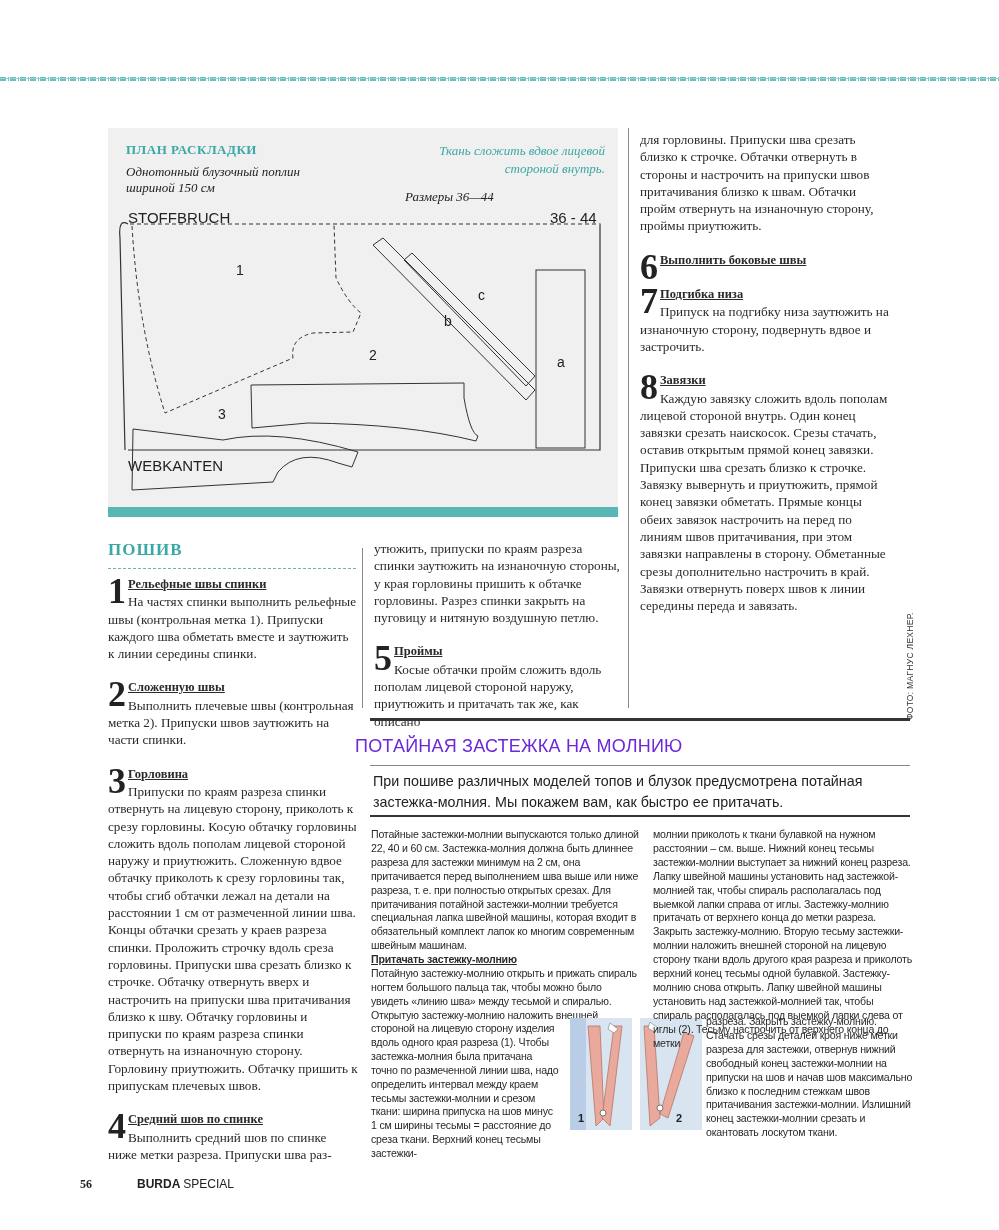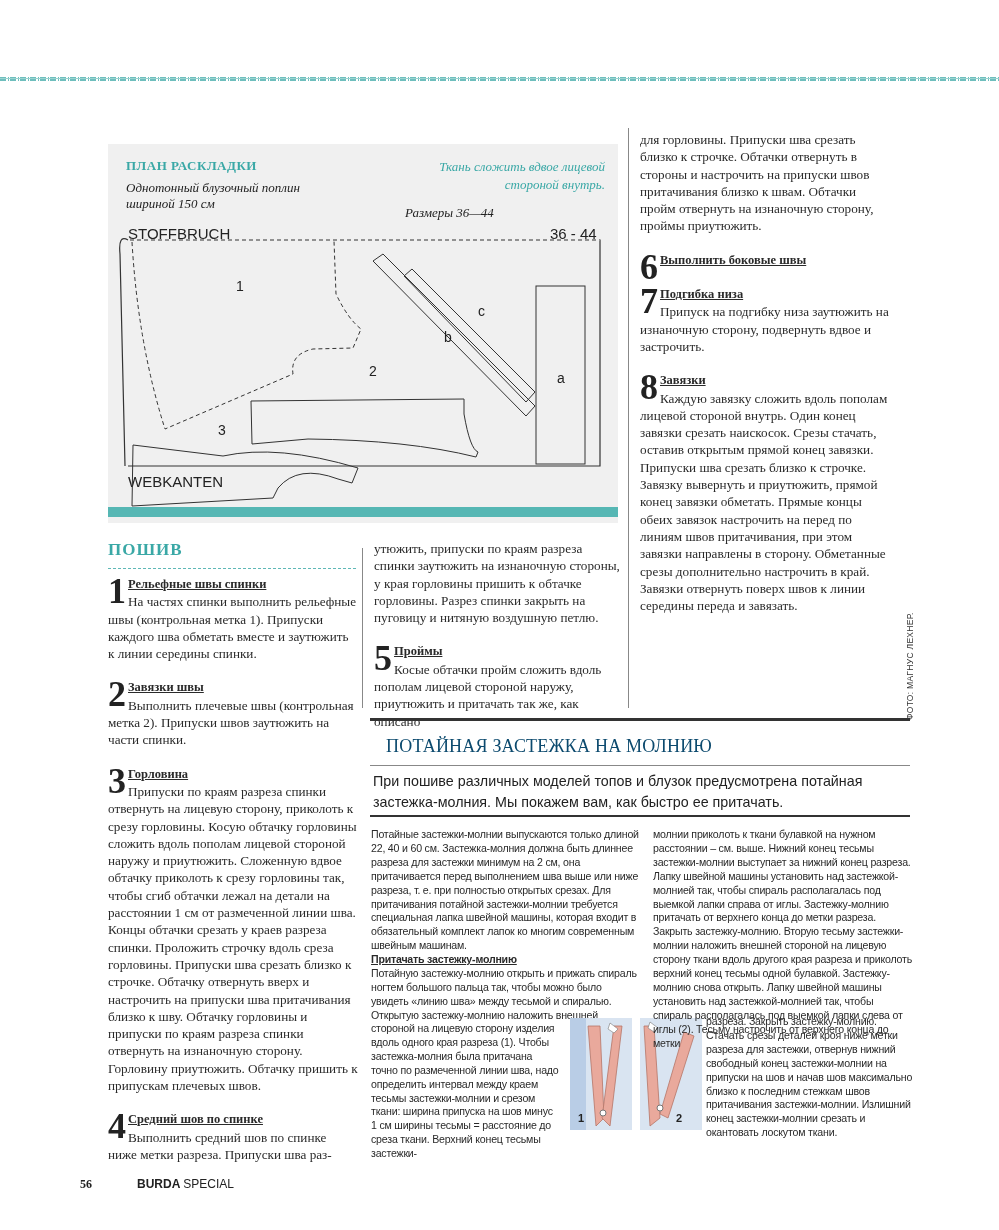--- a/index.html
+++ b/index.html
@@ -5,21 +5,21 @@
   * { box-sizing: border-box; margin: 0; padding: 0; }
   html, body { width: 999px; height: 1230px; background: #ffffff; overflow: hidden; }
   body { position: relative; font-family: "Liberation Serif", "DejaVu Serif", serif; color: #222; }
 
   .stitch-line { position: absolute; left: 0; top: 77px; width: 999px; height: 4px;
     background: repeating-linear-gradient(90deg, #5fb8b6 0 6px, transparent 6px 8px, #5fb8b6 8px 9px, transparent 9px 10px);
     opacity: 0.9; }
   .stitch-line::after { content: ""; position: absolute; left:0; top:1px; width:100%; height:1px; background:#8fd0cd; }
 
   
-  .plan { position: absolute; left: 108px; top: 144px; width: 510px; height: 379px; background: #f0f0f0; }
+  .plan { position: absolute; left: 108px; top: 128px; width: 510px; height: 379px; background: #f0f0f0; }
   .plan-bar { position: absolute; left: 108px; top: 507px; width: 510px; height: 10px; background: #56b7b4; }
   .plan-title { position: absolute; left: 18px; top: 14px; font-size: 13px; font-weight: bold; letter-spacing: 0.5px; color: #3aa8a6; }
   .plan-fabric { position: absolute; left: 18px; top: 36px; font-size: 13px; font-style: italic; line-height: 16px; color: #222; width: 200px; }
   .plan-note { position: absolute; left: 297px; top: 14px; font-size: 13px; font-style: italic; line-height: 18px; color: #3aa8a6; width: 200px; text-align: right; }
   .plan-sizes { position: absolute; left: 297px; top: 61px; font-size: 13px; font-style: italic; color: #222; }
   .plan svg { position: absolute; left: 0; top: 0; }
   .lbl { font-family: "Liberation Sans", sans-serif; }
 
   
   .col { position: absolute; font-size: 13.2px; line-height: 17.3px; color: #2a2a2a; }
@@ -28,21 +28,21 @@
 
   .step { position: relative; margin-bottom: 17px; }
   .step .num { float: left; font-size: 36px; line-height: 30px; font-weight: bold; margin-right: 2px; margin-top: 0px; color: #222; }
   .step .title { font-weight: bold; text-decoration: underline; font-size: 12.5px; display: block; }
   .step .body { display: inline; }
 
   .vrule { position: absolute; background: #888; width: 1px; }
 
   
   .zip-top-rule { position: absolute; left: 370px; top: 718px; width: 540px; height: 3px; background: #333; }
-  .zip-title { position: absolute; left: 386px; top: 736px; font-family: Liberation Serif, serif; font-size: 18px; color: #0c4a6e; letter-spacing: 0.2px; }
+  .zip-title { position: absolute; left: 355px; top: 736px; font-family: Liberation Sans, sans-serif; font-size: 18px; color: #6d28d9; letter-spacing: 0.2px; }
   .zip-mid-rule { position: absolute; left: 370px; top: 765px; width: 540px; height: 1px; background: #888; }
   .zip-lead { position: absolute; left: 373px; top: 771px; width: 530px; font-family: "Liberation Sans", sans-serif; font-size: 14.3px; line-height: 21px; color: #222; }
   .zip-bot-rule { position: absolute; left: 370px; top: 815px; width: 540px; height: 2px; background: #333; }
 
   .sans-col { position: absolute; font-family: "Liberation Sans", sans-serif; font-size: 10.6px; line-height: 13.9px; color: #2a2a2a; letter-spacing: -0.2px; }
   .sans-col .subhead { font-weight: bold; text-decoration: underline; }
 
   .zip-fig { position: absolute; background: #d9e4f1; }
 
   .credit { position: absolute; left: 905px; top: 720px; transform: rotate(-90deg); transform-origin: left top; font-family: "Liberation Sans", sans-serif; font-size: 8.5px; color: #333; white-space: nowrap; letter-spacing: 0.3px; }
@@ -101,21 +101,21 @@
 <div class="dash-sep"></div>
 
 <div class="col" style="left:108px; top:576px; width:250px;">
   <div class="step">
     <span class="num">1</span>
     <span class="title">Рельефные швы спинки</span>
     <span class="body">На частях спинки выполнить рельефные швы (контрольная метка 1). Припуски каждого шва обметать вместе и заутюжить к линии середины спинки.</span>
   </div>
   <div class="step">
     <span class="num">2</span>
-    <span class="title">Завязки швы</span>
+    <span class="title">Сложенную швы</span>
     <span class="body">Выполнить плечевые швы (контрольная метка 2). Припуски швов заутюжить на части спинки.</span>
   </div>
   <div class="step">
     <span class="num">3</span>
     <span class="title">Горловина</span>
     <span class="body">Припуски по краям разреза спинки отвернуть на лицевую сторону, приколоть к срезу горловины. Косую обтачку горловины сложить вдоль пополам лицевой стороной наружу и приутюжить. Сложенную вдвое обтачку приколоть к срезу горловины так, чтобы сгиб обтачки лежал на детали на расстоянии 1 см от размеченной линии шва. Концы обтачки срезать у краев разреза спинки. Проложить строчку вдоль среза горловины. Припуски шва срезать близко к строчке. Обтачку отвернуть вверх и настрочить на припуски шва притачивания близко к шву. Обтачку горловины и припуски по краям разреза спинки отвернуть на изнаночную сторону. Горловину приутюжить. Обтачку пришить к припускам плечевых швов.</span>
   </div>
   <div class="step">
     <span class="num">4</span>
     <span class="title">Средний шов по спинке</span>

